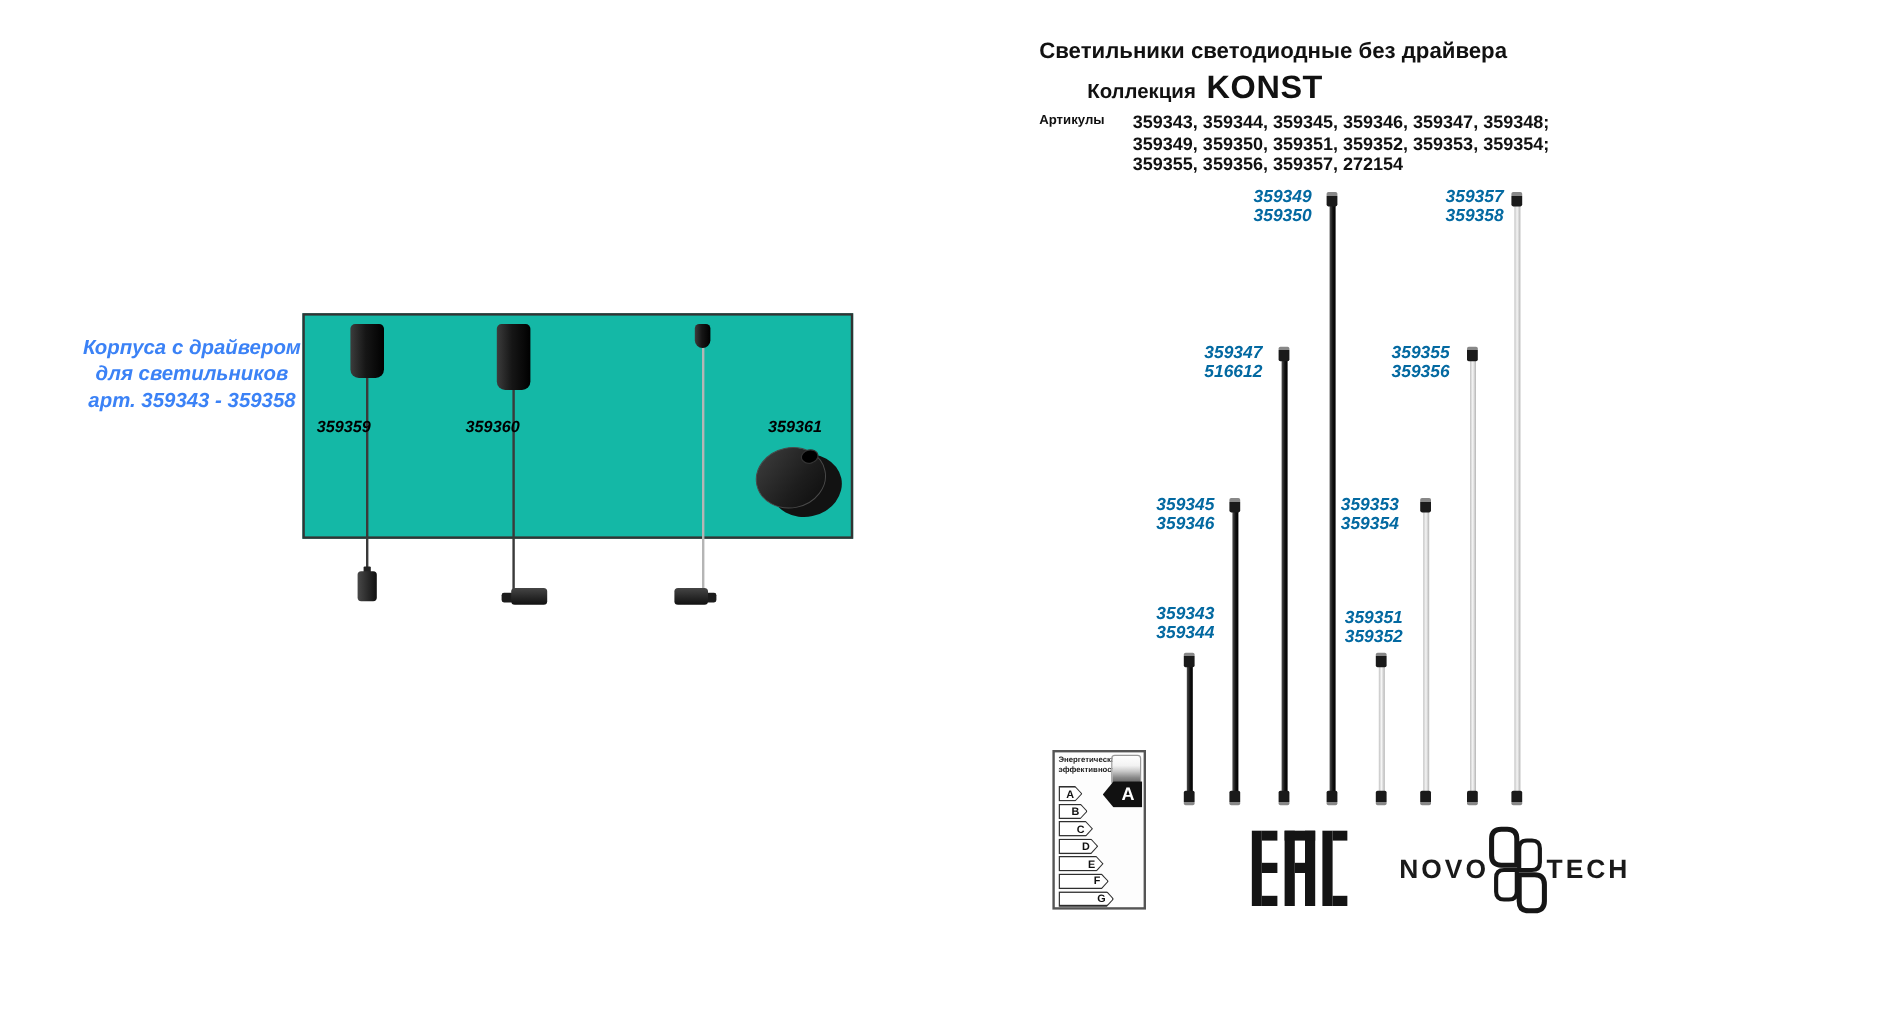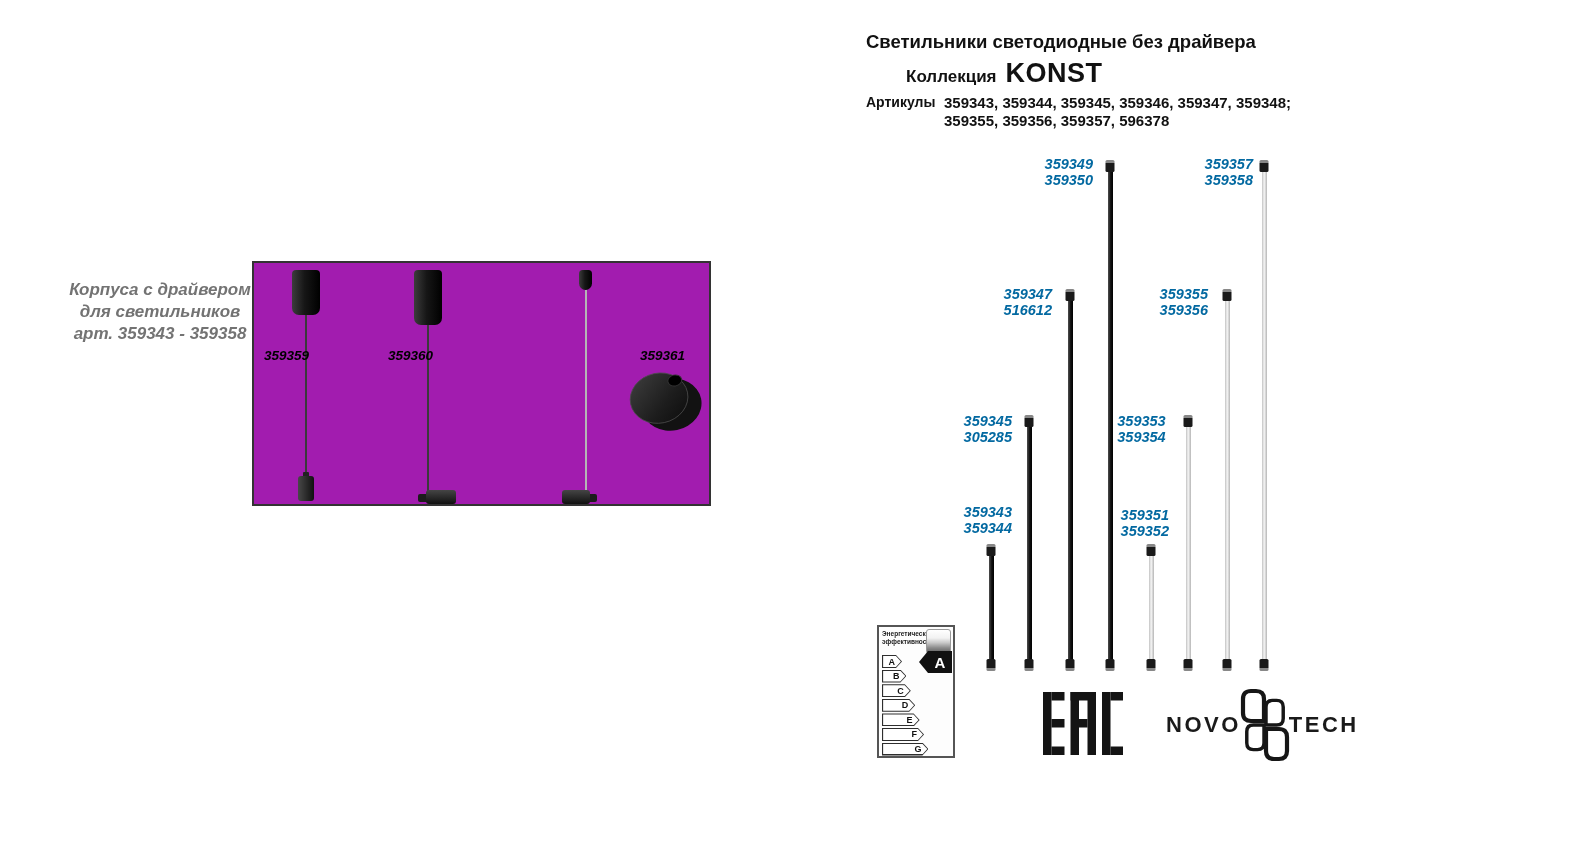--- a/index.html
+++ b/index.html
@@ -2,41 +2,41 @@
 <html><head>
 <meta charset="utf-8">
 <style>
   html,body{margin:0;padding:0;background:#fff;}
   .page{position:relative;width:1587px;height:858px;background:#ffffff;
         font-family:"Liberation Sans",sans-serif;color:#111;overflow:hidden;}
   .abs{position:absolute;}
 
   
   .caption{left:66px;top:279px;width:188px;text-align:center;
-           font-weight:bold;font-style:italic;font-size:17px;line-height:22px;color:#737373;}
-
-  
-  .product-box{left:252px;top:261px;width:459px;height:245px;border:2px solid #333;background:#a21caf;box-sizing:border-box;}
+           font-weight:bold;font-style:italic;font-size:17px;line-height:22px;color:#3b82f6;}
+
+  
+  .product-box{left:252px;top:261px;width:459px;height:188px;border:2px solid #333;background:#14b8a6;box-sizing:border-box;}
   .canister{position:absolute;background:linear-gradient(90deg,#3c3c3c,#161616 45%,#000);border-radius:4px 4px 7px 7px;}
   .cord{position:absolute;width:1.5px;background:#3a3a3a;}
   .cord.light{background:#b5b5b5;}
   .tip-v{position:absolute;background:linear-gradient(90deg,#484848,#101010);border-radius:3px;}
   .neck{position:absolute;background:#222;border-radius:1px;}
   .fit-h{position:absolute;background:linear-gradient(180deg,#454545,#101010);border-radius:3px;}
   .nub{position:absolute;background:#1c1c1c;border-radius:2px;}
   .pendant-label{position:absolute;font-weight:bold;font-style:italic;font-size:13.5px;color:#000;}
 
   
   .header{left:866px;top:30px;width:600px;}
   .title{font-size:18.5px;font-weight:bold;line-height:24px;}
   .collection-row{display:flex;align-items:baseline;margin-top:4px;}
   .collection-label{font-size:17px;font-weight:bold;margin-left:40px;}
   .collection-name{font-size:27px;font-weight:bold;margin-left:9px;letter-spacing:.5px;}
   .articles-row{display:flex;margin-top:5px;}
-  .articles-label{font-size:14px;font-weight:bold;width:78px;flex:0 0 78px;}
+  .articles-label{font-size:11px;font-weight:bold;width:78px;flex:0 0 78px;}
   .articles-lines{font-size:15px;font-weight:bold;line-height:17.5px;}
 
   
   .tube{position:absolute;width:5px;}
   .tube.dark{background:linear-gradient(90deg,#4e4e4e,#101010 55%,#000);}
   .tube.light{background:linear-gradient(90deg,#c2c2c2,#f5f5f5 45%,#b5b5b5);}
   .tube .cap{position:absolute;left:50%;transform:translateX(-50%);width:9px;height:12px;border-radius:1.5px;
              background:linear-gradient(180deg,#888 0 3px,#1a1a1a 3px);}
   .tube .cap.top{top:-1px;}
   .tube .cap.bottom{bottom:-1px;background:linear-gradient(0deg,#888 0 3px,#1a1a1a 3px);}
@@ -122,41 +122,42 @@
   <div class="abs header">
     <div class="title">Светильники светодиодные без драйвера</div>
     <div class="collection-row">
       <span class="collection-label">Коллекция</span>
       <span class="collection-name">KONST</span>
     </div>
     <div class="articles-row">
       <span class="articles-label">Артикулы</span>
       <div class="articles-lines">
         <div>359343, 359344, 359345, 359346, 359347, 359348;</div>
-        <div>359355, 359356, 359357, 596378</div>
+        <div>359349, 359350, 359351, 359352, 359353, 359354;</div>
+        <div>359355, 359356, 359357, 272154</div>
       </div>
     </div>
   </div>
 
   <div id="tube-layer">
       <div class="tube dark" style="left: 988.5px; top: 545px; height: 125px;">
         <div class="cap top"></div>
         <div class="cap bottom"></div>
       </div>
       <div class="tube-label" style="left: 955px; top: 505px;">
         <div>359343</div>
         <div>359344</div>
       </div>
       <div class="tube dark" style="left: 1026.5px; top: 416px; height: 254px;">
         <div class="cap top"></div>
         <div class="cap bottom"></div>
       </div>
       <div class="tube-label" style="left: 955px; top: 414px;">
         <div>359345</div>
-        <div>305285</div>
+        <div>359346</div>
       </div>
       <div class="tube dark" style="left: 1067.5px; top: 290px; height: 380px;">
         <div class="cap top"></div>
         <div class="cap bottom"></div>
       </div>
       <div class="tube-label" style="left: 995px; top: 287px;">
         <div>359347</div>
         <div>516612</div>
       </div>
       <div class="tube dark" style="left: 1107.5px; top: 161px; height: 509px;">

